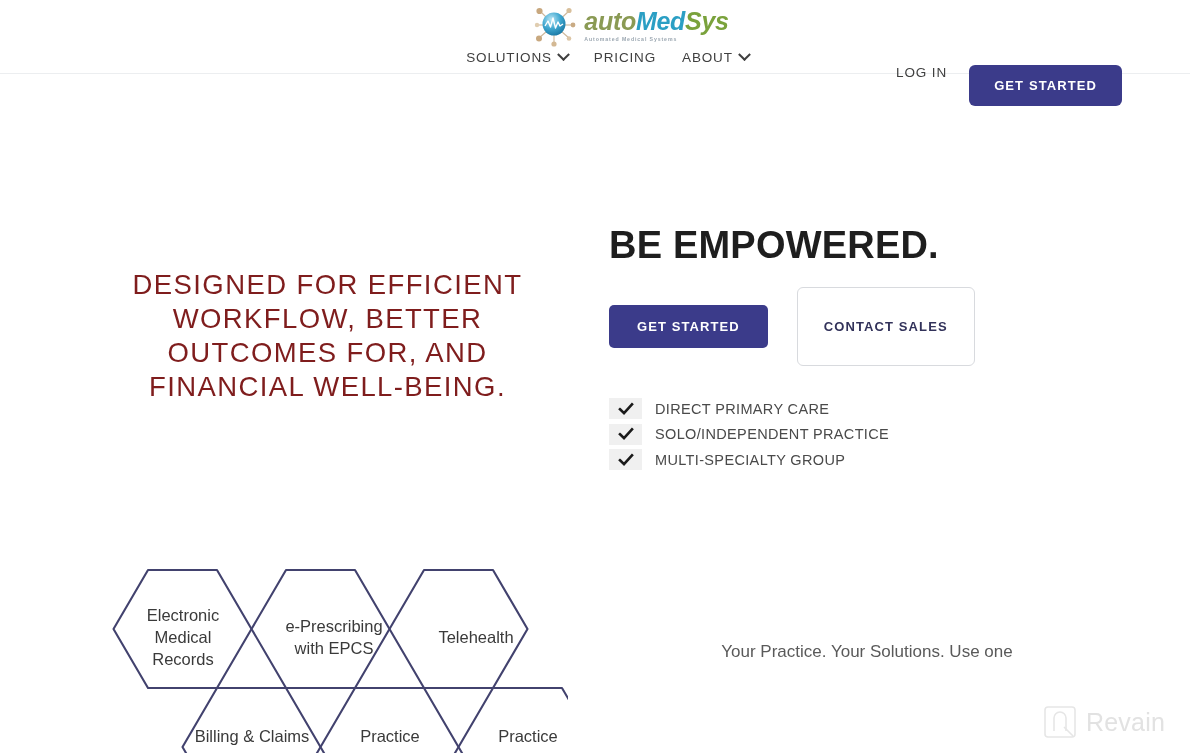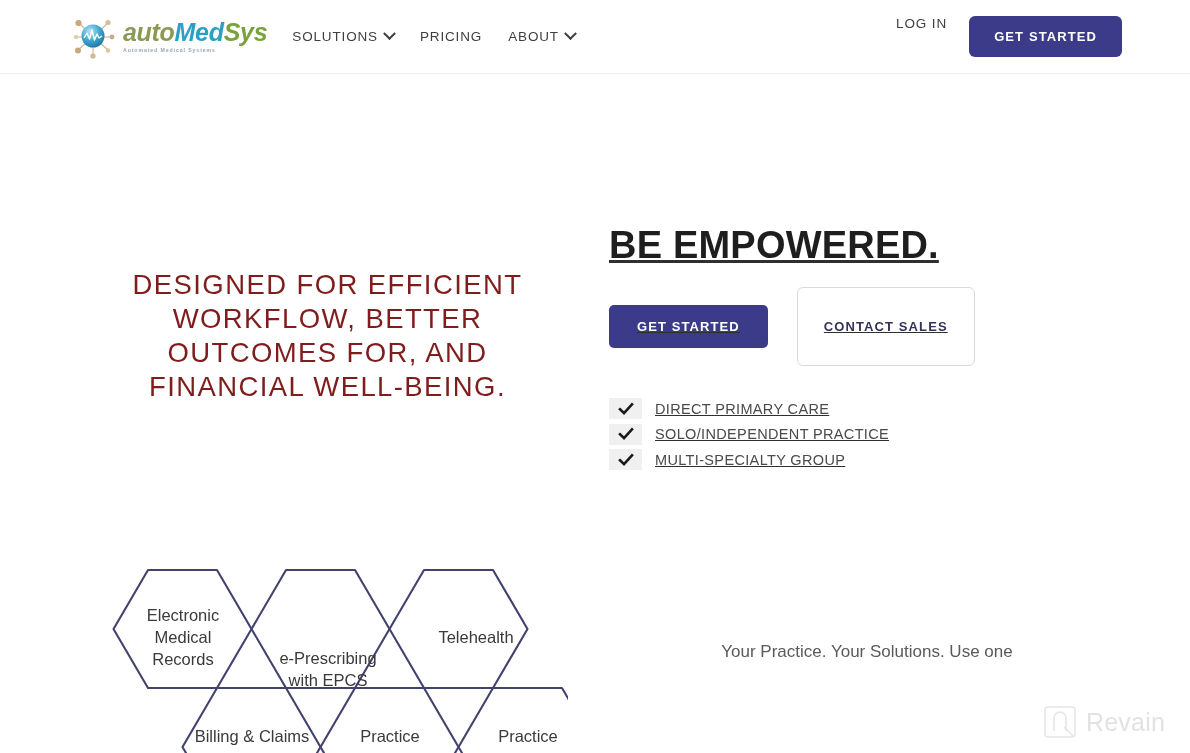--- a/index.html
+++ b/index.html
@@ -10,21 +10,21 @@
     font-family: "Liberation Sans", sans-serif;
     color: #2f2f2f;
   }
 
   
   .header {
     position: absolute; top: 0; left: 0;
     width: 1190px; height: 74px;
     background: #ffffff;
     border-bottom: 1px solid #eceef0;
-    display: flex; align-items: center;
+    display: flex; align-items: center; flex-direction: column;
   }
   .brand {
     display: flex; align-items: center;
     margin-left: 68px;
     height: 56px;
   }
   .brand-mark {
     position: relative;
     width: 50px; height: 50px;
     flex: none;
@@ -108,21 +108,20 @@
     letter-spacing: 1.4px;
     line-height: 34px;
     color: #7f1d1d;
     font-weight: normal;
   }
 
   .hero-right {
     position: absolute;
     left: 609px; top: 222px;
     width: 520px;
-    text-decoration: underline;
   }
   .hero-title {
     font-size: 38px;
     font-weight: bold;
     letter-spacing: 0.2px;
     color: #1e1e1e;
     line-height: 46px;
   }
   .hero-buttons {
     display: flex; align-items: center;
@@ -336,21 +335,21 @@
 
       <polygon points="139,140 208,140 242.5,199 208,258 139,258 104.5,199"></polygon>
       <polygon points="277,140 346,140 380.5,199 346,258 277,258 242.5,199"></polygon>
       <polygon points="415,140 484,140 518.5,199 484,258 415,258 380.5,199"></polygon>
     </g>
   </svg>
 
   <div class="hex-label" style="left:60px;  top:56px;  width:90px;">Electronic
 Medical
 Records</div>
-  <div class="hex-label" style="left:190px; top:67px;  width:120px;margin-top:32px;">e-Prescribing
+  <div class="hex-label" style="left:196px; top:67px;  width:120px;">e-Prescribing
 with EPCS</div>
   <div class="hex-label" style="left:334px; top:78px;  width:128px;">Telehealth</div>
   <div class="hex-label" style="left:98px;  top:177px; width:152px;">Billing &amp; Claims</div>
   <div class="hex-label" style="left:248px; top:177px; width:128px;">Practice</div>
   <div class="hex-label" style="left:386px; top:177px; width:128px;">Practice</div>
 </div>
 
 <div class="section2">
   <div class="sec2-body">Your Practice. Your Solutions. Use one</div>
 </div>

